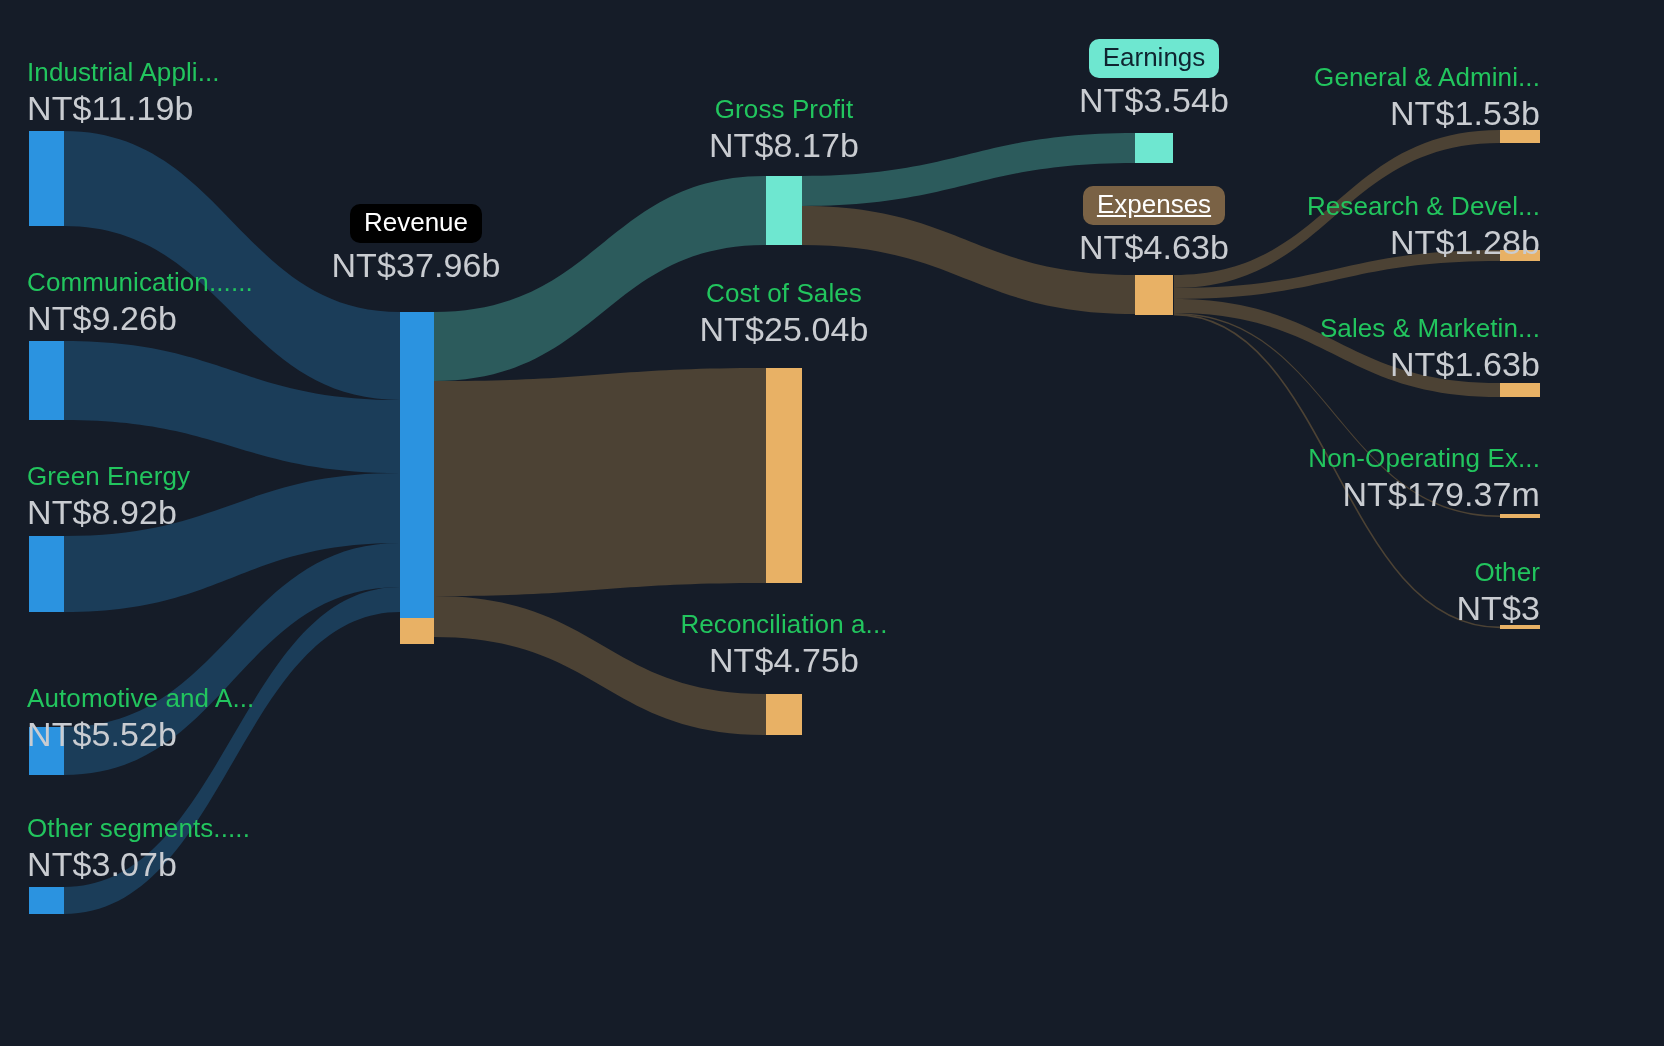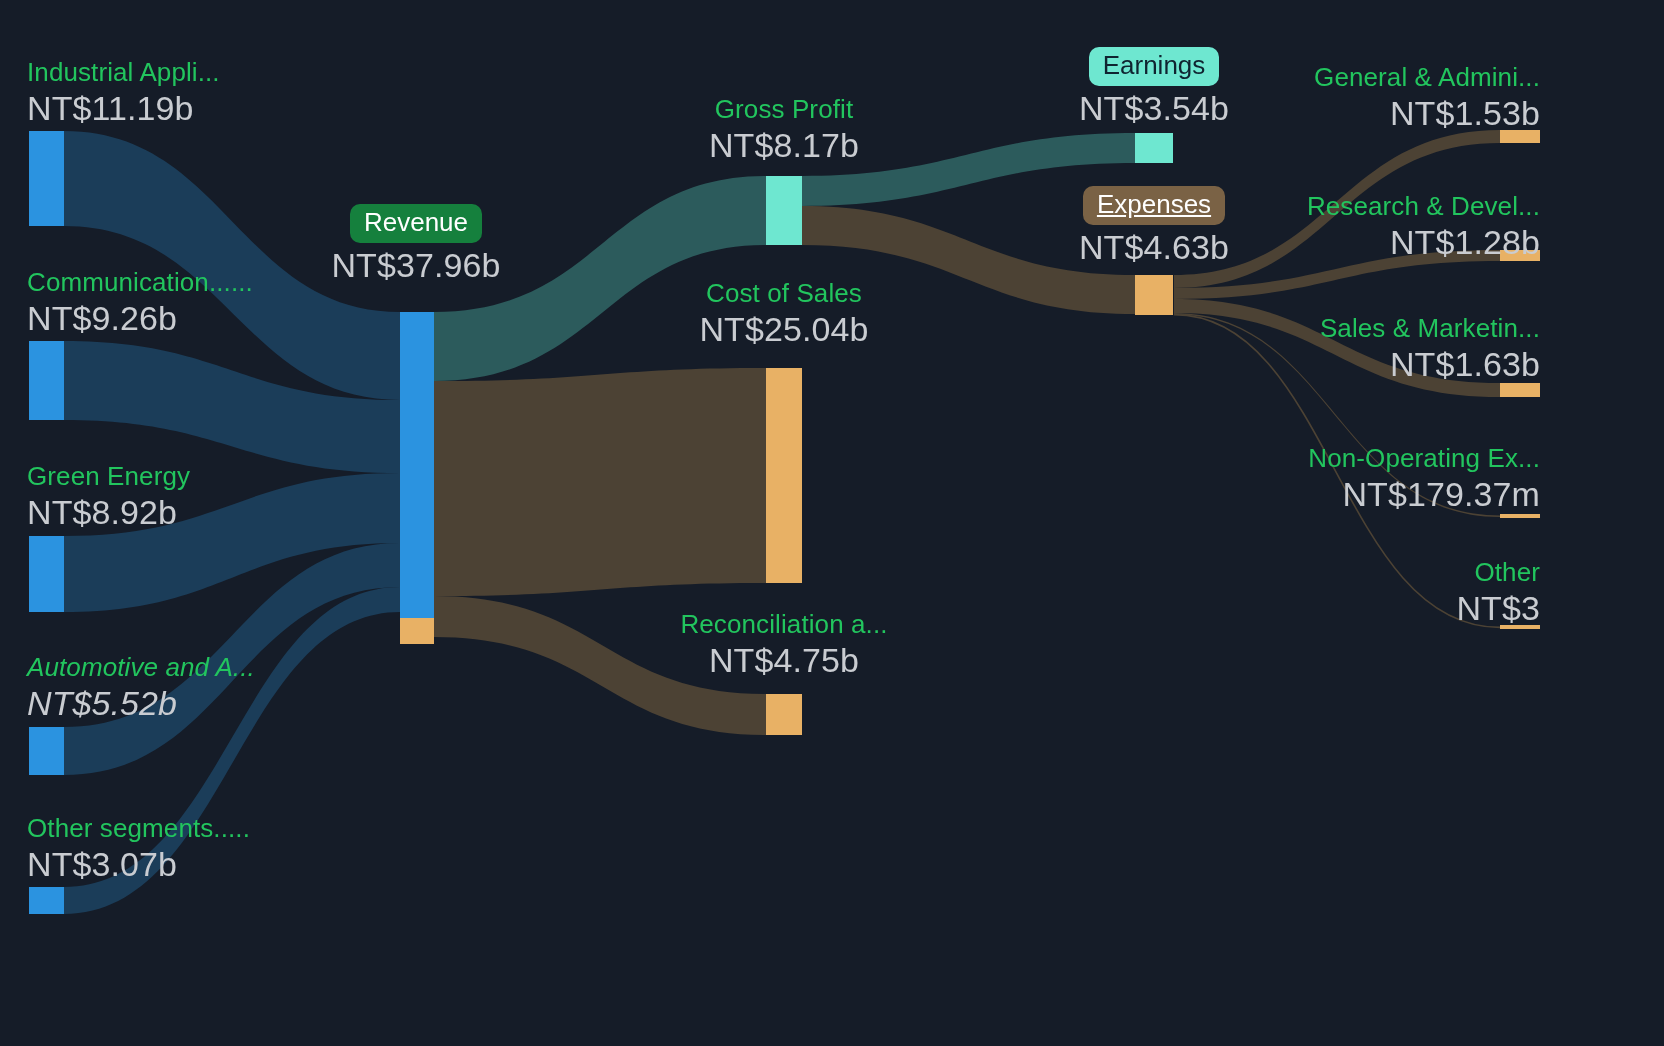--- a/index.html
+++ b/index.html
@@ -47,22 +47,22 @@
   .lbl.center {
     text-align: center;
   }
   .pill {
     display: inline-block;
     border-radius: 10px;
     padding: 5px 14px 7px 14px;
     font-size: 26px;
     line-height: 1.05;
   }
-  .pill-blue { background: #15803d; color: #ffffff; }
-  .pill-mint { background: #6ee7d0; color: #0f2430; margin-top: 8px; }
+  .pill-blue { background: #000000; color: #ffffff; }
+  .pill-mint { background: #6ee7d0; color: #0f2430; }
   .pill-brown { background: #7a6245; color: #ffffff; text-decoration: underline; }
 </style>
 </head>
 <body>
 
 <div id="canvas">
 
   <svg id="sankey" viewBox="0 0 1664 1046">
 
     <g>
@@ -148,21 +148,21 @@
   <div class="lbl" style="left:27px; top:268px;">
     <span class="name">Communication......</span>
     <span class="val">NT$9.26b</span>
   </div>
 
   <div class="lbl" style="left:27px; top:462px;">
     <span class="name">Green Energy</span>
     <span class="val">NT$8.92b</span>
   </div>
 
-  <div class="lbl" style="left:27px; top:653px;font-style:italic;">
+  <div class="lbl" style="left:27px; top:684px;">
     <span class="name">Automotive and A...</span>
     <span class="val">NT$5.52b</span>
   </div>
 
   <div class="lbl" style="left:27px; top:814px;">
     <span class="name">Other segments.....</span>
     <span class="val">NT$3.07b</span>
   </div>
 
   <div class="lbl center" style="left:291px; top:204px; width:250px;">

